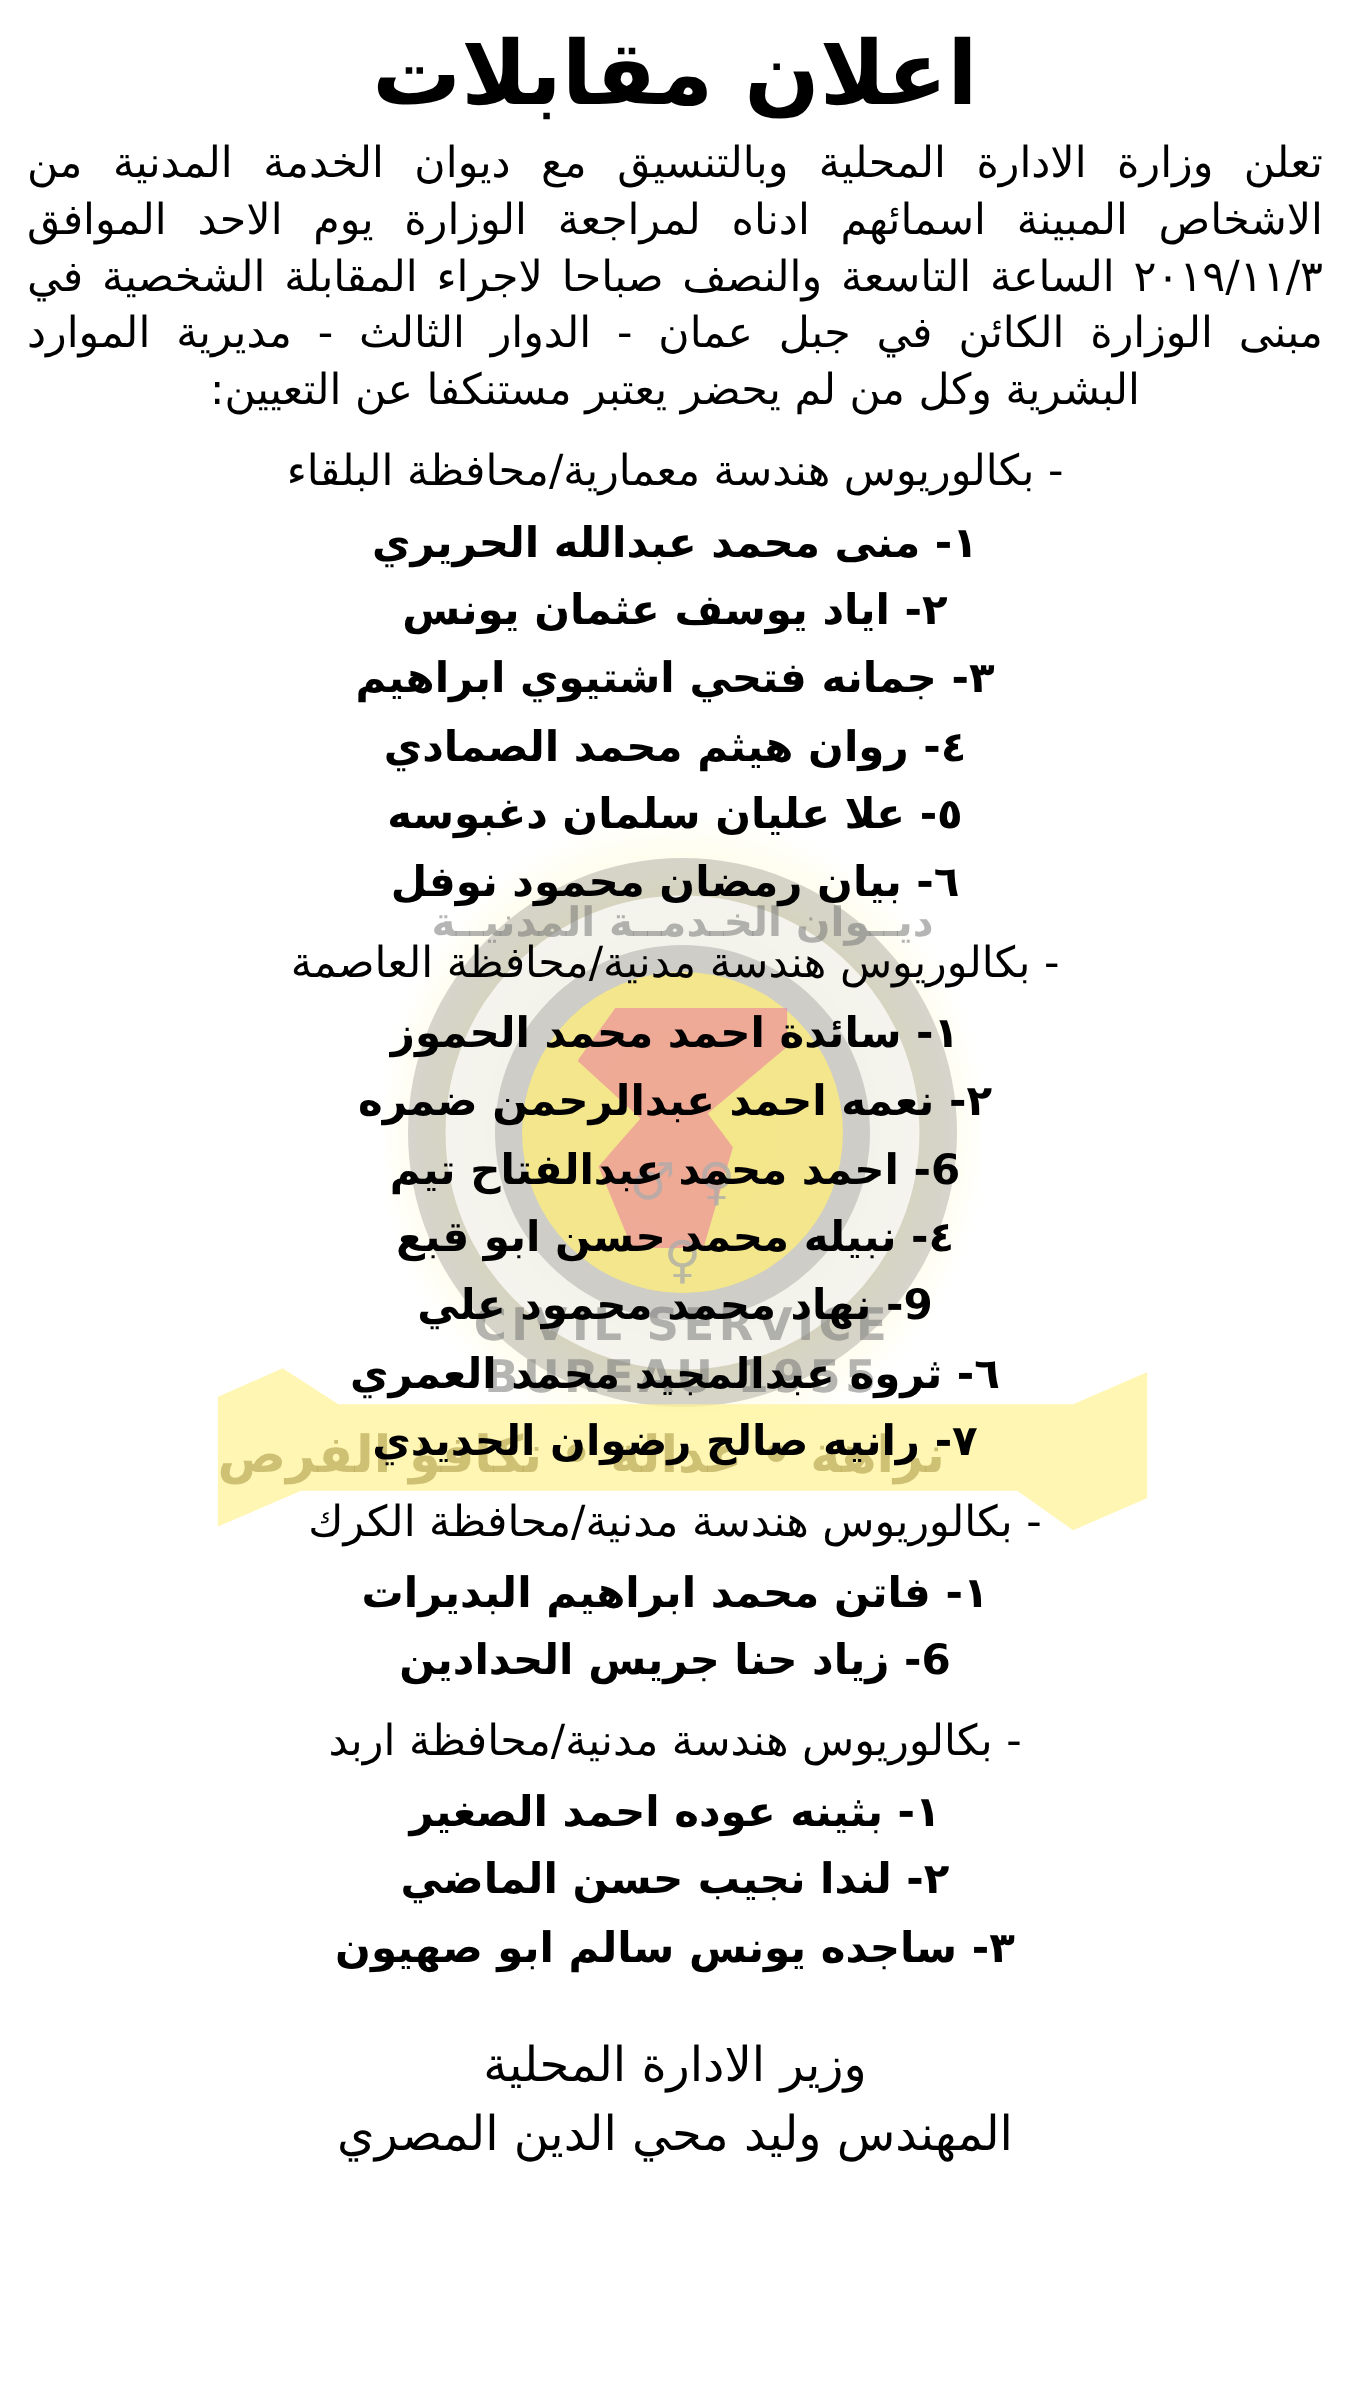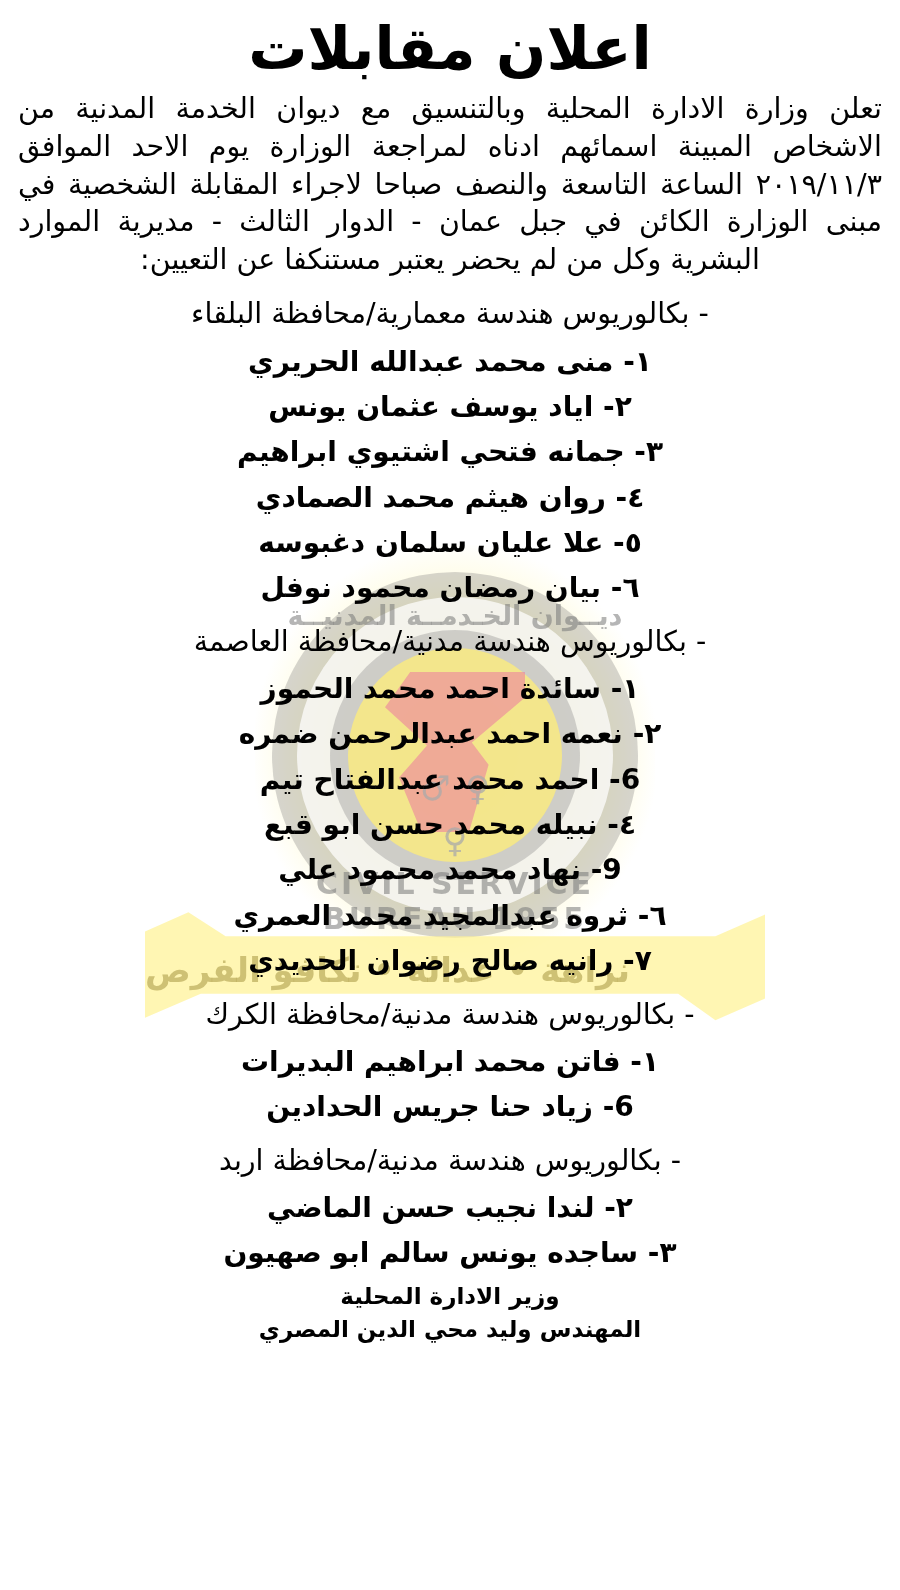--- a/index.html
+++ b/index.html
@@ -159,24 +159,24 @@
     margin: 10px 0 4px 0;
   }
   .name-line {
     font-size: 28px;
     font-weight: bold;
     line-height: 1.62;
     text-align: center;
     margin: 0;
   }
   .footer {
-    margin-top: 4px;
-    text-align: center;
-    font-size: 23px;
-    font-weight: bold;
+    margin-top: 32px;
+    text-align: center;
+    font-size: 32px;
+    font-weight: normal;
     line-height: 1.45;
   }
   .footer div {
     margin: 0;
   }
 </style>
 </head>
 <body>
 
 <div class="watermark">
@@ -221,20 +221,21 @@
   </div>
 
   <div>
     <div class="section-head">- بكالوريوس هندسة مدنية/محافظة الكرك</div>
     <div class="name-line">١- فاتن محمد ابراهيم البديرات</div>
     <div class="name-line">6- زياد حنا جريس الحدادين</div>
   </div>
 
   <div>
     <div class="section-head">- بكالوريوس هندسة مدنية/محافظة اربد</div>
+    <div class="name-line">١- بثينه عوده احمد الصغير</div>
     <div class="name-line">٢- لندا نجيب حسن الماضي</div>
     <div class="name-line">٣- ساجده يونس سالم ابو صهيون</div>
   </div>
 
   <div class="footer">
     <div>وزير الادارة المحلية</div>
     <div>المهندس وليد محي الدين المصري</div>
   </div>
 
 </div>

